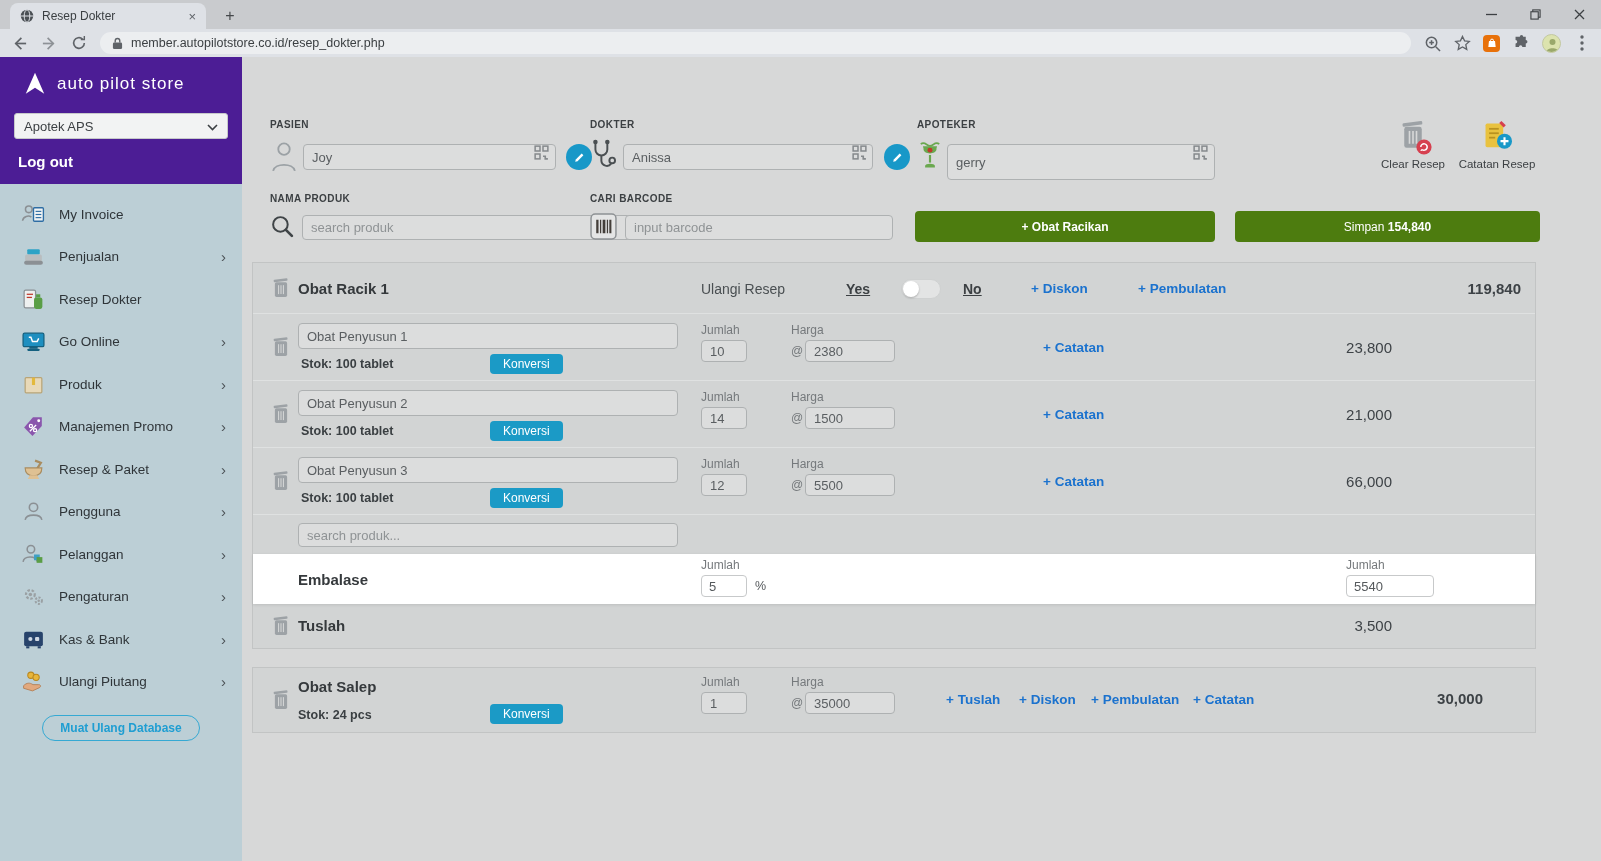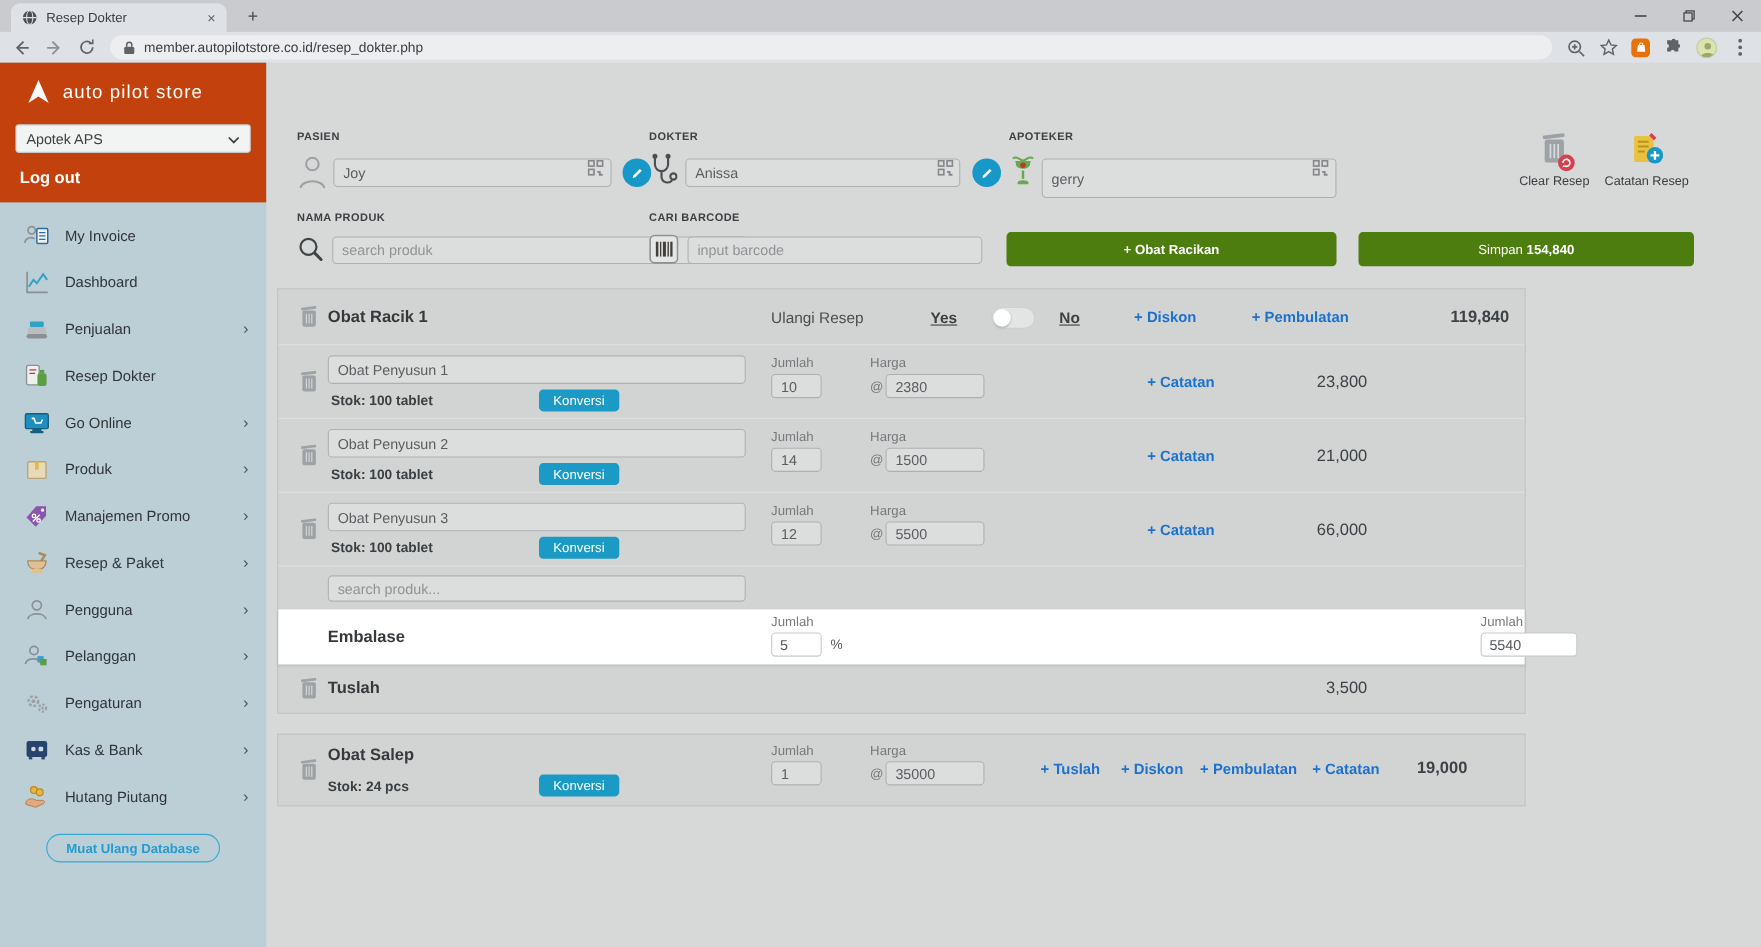--- a/index.html
+++ b/index.html
@@ -19,21 +19,21 @@
   #url-pill { flex:1; height:22px; background:#eceef0; border-radius:11px; display:flex; align-items:center; gap:8px; padding:0 12px; }
   #url-text { font-size:12.5px; color:#3c4043; }
   #ext-icon { width:17px; height:17px; background:#e8710a; border-radius:4px; display:flex; align-items:center; justify-content:center; }
   #avatar-icon { width:19px; height:19px; border-radius:50%; background:#dce3ae; border:1px solid #c2c8a0; overflow:hidden; }
 
   
   #app { position:absolute; top:57px; left:0; width:1601px; height:804px; }
 
   
   #sidebar { position:absolute; left:0; top:0; width:242px; height:804px; background:#bccfd6; }
-  #sidebar-header { background:#c2410c; padding:14px 14px 14px; }
+  #sidebar-header { background:#4c1d95; padding:14px 14px 14px; }
   #brand { display:flex; align-items:center; gap:9px; color:#fff; font-size:17px; letter-spacing:1px; padding-left:8px; }
   #store-select { margin-top:16px; background:#f2f3f3; border:1px solid #c7c9ca; border-radius:3px; height:26px; display:flex; align-items:center; justify-content:space-between; padding:0 9px; font-size:13px; color:#3c4043; cursor:pointer; }
   #logout { margin-top:14px; color:#fff; font-size:15px; padding-left:4px; cursor:pointer;font-weight:bold; }
   #menu { padding-top:9px; }
   .menu-item { height:42.5px; display:flex; align-items:center; padding:0 16px 0 20px; cursor:pointer; }
   .menu-item .mi-icon { width:26px; height:26px; flex:none; display:flex; align-items:center; justify-content:center; }
   .menu-item .mi-label { margin-left:13px; font-size:13.5px; color:#2f3539; flex:1; }
   .menu-item .chev { color:#4c5357; font-size:15px; }
   #reload-db { margin:12px auto 0; display:block; width:fit-content; background:transparent; border:1.6px solid #35a9d3; color:#1f9ed2; border-radius:14px; font-size:12px; font-weight:bold; padding:5px 17px; font-family:inherit; cursor:pointer; }
 
@@ -49,21 +49,21 @@
   .qr-wrap { position:absolute; top:4px; }
   .edit-circle { position:absolute; top:3px; width:26px; height:26px; border-radius:50%; background:#1898c8; display:flex; align-items:center; justify-content:center; cursor:pointer; }
   .hdr-action { position:absolute; top:62px; width:78px; text-align:center; cursor:pointer; }
   .hdr-action .ha-label { font-size:11.5px; color:#3c4043; margin-top:3px; }
 
   
   .pgroup { position:absolute; top:136px; }
   .big-btn { position:absolute; top:154px; height:31px; background:#4d7c0f; color:#fff; border:none; border-radius:4px; font-family:inherit; font-size:12px; cursor:pointer; }
 
   
-  .card { position:absolute; left:10px; width:1135px; background:#d2d4d4; border:1px solid #c2c4c4; border-radius:0; }
+  .card { position:absolute; left:10px; width:1284px; background:#d2d4d4; border:1px solid #c2c4c4; border-radius:0; }
   #card-racik { top:205px; }
   #card-salep { top:610px; height:66px; }
   .crow { position:relative; }
   .sep { border-top:1px solid #dfe1e1; }
   .trash-btn { position:absolute; left:18px; top:50%; transform:translateY(-50%); width:20px; height:22px; cursor:pointer; }
   .title-bold { font-size:15px; font-weight:bold; color:#35393c; }
   .blue-link { font-size:13.5px; font-weight:bold; color:#1b72ce; cursor:pointer; white-space:nowrap; }
   .amount { font-size:15px; color:#3d4246; }
   .amount-bold { font-weight:bold; }
   .small-label { font-size:12px; color:#75797c; }
@@ -210,29 +210,20 @@
                 <line x1="14" y1="9" x2="19.5" y2="9"></line>
                 <line x1="14" y1="12" x2="19.5" y2="12"></line>
                 <line x1="14" y1="15" x2="19.5" y2="15"></line>
               </g>
             </svg>
           </span>
         <span class="mi-label">My Invoice</span>
       </div>
       <div class="menu-item">
         <span class="mi-icon">
-            <svg width="25" height="25" viewBox="0 0 24 24" fill="none">
-              <path d="M3.5 3v18h18" stroke="#8b9094" stroke-width="1.5"></path>
-              <path d="M5 16l4-6 3 3 5.5-8 3.5 5" stroke="#2ea3c6" stroke-width="1.7"></path>
-            </svg>
-          </span>
-        <span class="mi-label">Dashboard</span>
-      </div>
-      <div class="menu-item">
-        <span class="mi-icon">
             <svg width="25" height="25" viewBox="0 0 24 24">
               <rect x="6" y="5" width="12" height="5" rx="1" fill="#2ea3c6"></rect>
               <rect x="4" y="10" width="16" height="7" rx="1.5" fill="#b9bdbf"></rect>
               <rect x="3" y="16" width="18" height="4" rx="2" fill="#8b9094"></rect>
             </svg>
           </span>
         <span class="mi-label">Penjualan</span>
         <span class="chev">›</span>
       </div>
       <div class="menu-item">
@@ -345,21 +336,21 @@
         <span class="chev">›</span>
       </div>
       <div class="menu-item">
         <span class="mi-icon">
             <svg width="25" height="25" viewBox="0 0 24 24">
               <circle cx="9.5" cy="6" r="3" fill="#e8b63c" stroke="#b9871f"></circle>
               <circle cx="14.5" cy="8" r="3" fill="#e8b63c" stroke="#b9871f"></circle>
               <path d="M2.5 16c3-3 6-3 9-1h5.5c2 0 2.5 2 .5 3l-6.5 3-8.5-2.5z" fill="#e2a97e" stroke="#b07b4f" stroke-width=".8"></path>
             </svg>
           </span>
-        <span class="mi-label">Hutang Piutang</span>
+        <span class="mi-label">Ulangi Piutang</span>
         <span class="chev">›</span>
       </div>
     </div>
     <button id="reload-db">Muat Ulang Database</button>
   </div>
 
   <div id="main">
 
     <div class="hgroup" style="left:28px; width:330px;">
       <div class="fld-label">PASIEN</div>
@@ -675,18 +666,18 @@
         <button class="konversi-btn abs" style="left:237px;bottom:8px;">Konversi</button>
         <span class="abs small-label" style="left:448px;top:7px;">Jumlah</span>
         <input class="inp abs" style="left: 448px; top: 24px; width: 46px; height: 22px;" value="1">
         <span class="abs small-label" style="left:538px;top:7px;">Harga</span>
         <span class="abs" style="left:538px;top:28px;font-size:12px;color:#75797c;">@</span>
         <input class="inp abs" style="left: 552px; top: 24px; width: 90px; height: 22px;" value="35000">
         <span class="abs blue-link" style="left:693px;top:24px;">+ Tuslah</span>
         <span class="abs blue-link" style="left:766px;top:24px;">+ Diskon</span>
         <span class="abs blue-link" style="left:838px;top:24px;">+ Pembulatan</span>
         <span class="abs blue-link" style="left:940px;top:24px;">+ Catatan</span>
-        <span class="abs amount amount-bold" style="right:52px;top:22px;">19,000</span>
+        <span class="abs amount amount-bold" style="right:52px;top:22px;">30,000</span>
       </div>
     </div>
 
   </div>
 </div>
 
 </body></html>

